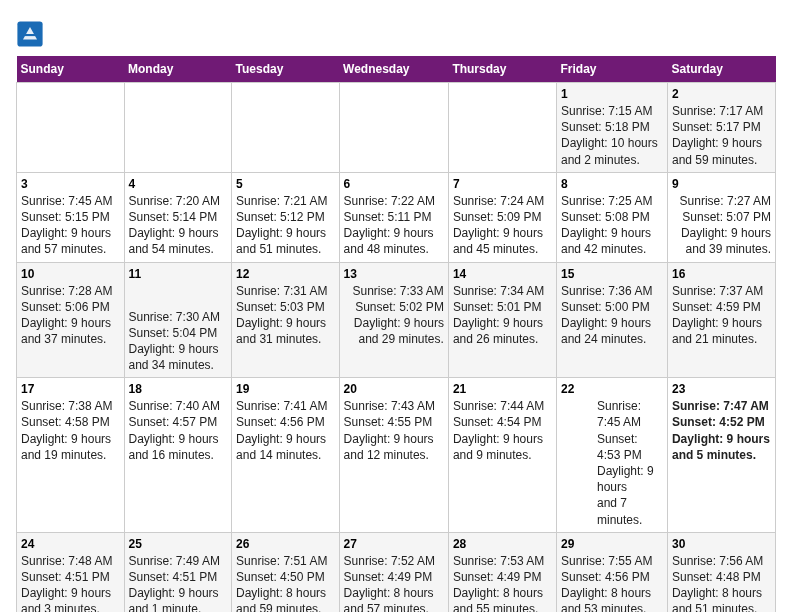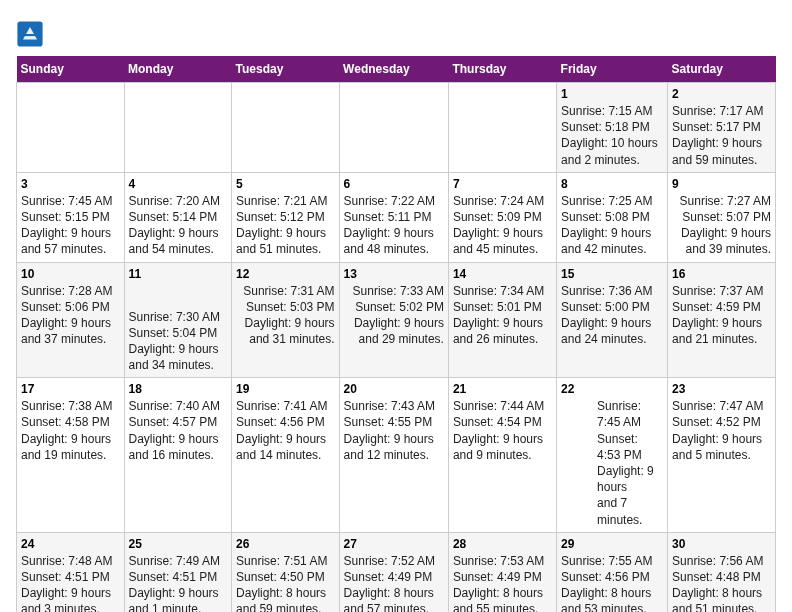--- a/index.html
+++ b/index.html
@@ -202,21 +202,21 @@
         </td>
         <td>
           <span class="day-num">11</span>
           <div class="day-info" style="white-space: pre-line; margin-top: 28px;">Sunrise: 7:30 AM
 Sunset: 5:04 PM
 Daylight: 9 hours
 and 34 minutes.</div>
         </td>
         <td>
           <span class="day-num">12</span>
-          <div class="day-info" style="white-space: pre-line; text-align: right;">Sunrise: 7:31 AM
+          <div class="day-info" style="white-space: pre-line;">Sunrise: 7:31 AM
 Sunset: 5:03 PM
 Daylight: 9 hours
 and 31 minutes.</div>
         </td>
         <td>
           <span class="day-num">13</span>
           <div class="day-info" style="white-space: pre-line; text-align: right;">Sunrise: 7:33 AM
 Sunset: 5:02 PM
 Daylight: 9 hours
 and 29 minutes.</div>
@@ -281,21 +281,21 @@
         </td>
         <td>
           <span class="day-num">22</span>
           <div class="day-info" style="white-space: pre-line; margin-left: 36px;">Sunrise: 7:45 AM
 Sunset: 4:53 PM
 Daylight: 9 hours
 and 7 minutes.</div>
         </td>
         <td>
           <span class="day-num">23</span>
-          <div class="day-info" style="white-space: pre-line;">Sunrise: 7:47 AM
+          <div class="day-info" style="white-space: pre-line; font-weight: bold;">Sunrise: 7:47 AM
 Sunset: 4:52 PM
 Daylight: 9 hours
 and 5 minutes.</div>
         </td>
       </tr>
       <tr>
         <td>
           <span class="day-num">24</span>
           <div class="day-info" style="white-space: pre-line;">Sunrise: 7:48 AM
 Sunset: 4:51 PM

